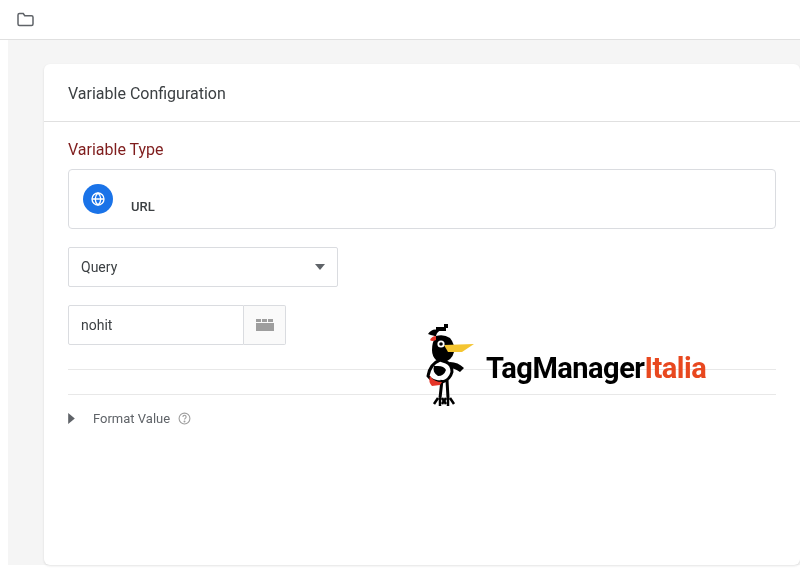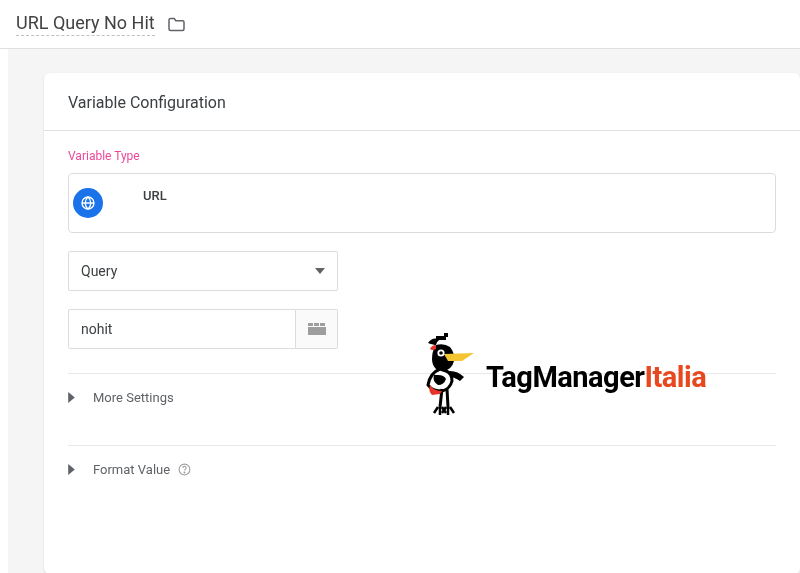--- a/index.html
+++ b/index.html
@@ -10,37 +10,37 @@
 .folder-icon { color: #5f6368; }
 .folder-icon svg { display: block; }
 
 .page-body { background: #f5f5f5; padding: 24px 0 0 36px; height: calc(573px - 48px); margin-left: 8px; }
 
 .card { background: #fff; border-radius: 6px; box-shadow: 0 1px 3px rgba(0,0,0,0.08), 0 1px 2px rgba(0,0,0,0.04); padding: 0; height: 100%; position: relative; overflow: hidden; }
 
 .card-header { padding: 20px 24px 18px; font-size: 16px; color: #3c4043; border-bottom: 1px solid #e0e0e0; }
 
 .section-block { padding: 18px 24px 0; }
-.section-label { font-size: 12px; color: #ec4899; margin-bottom: 10px; display: flex; align-items: center; }
+.section-label { font-size: 16px; color: #7f1d1d; margin-bottom: 10px; display: flex; align-items: center; }
 .help-icon { margin-left: 6px; color: #9e9e9e; }
 .help-icon svg { display: block; }
 
-.type-box { border: 1px solid #dadce0; border-radius: 4px; padding: 14px 4px; display: flex; align-items: flex-start; gap: 22px; }
+.type-box { border: 1px solid #dadce0; border-radius: 4px; padding: 14px 14px; display: flex; align-items: flex-end; }
 .icon-circle { width: 30px; height: 30px; background: #1a73e8; border-radius: 50%; display: flex; align-items: center; justify-content: center; margin-right: 18px; }
 .icon-circle svg { display: block; }
 .type-text { font-size: 13px; color: #3c4043; font-weight: 500; }
 
 .row-controls { display: flex; align-items: flex-start; padding: 18px 24px 0; }
 .col-controls { flex: 0 0 auto; }
 
 .select-box { border: 1px solid #dadce0; border-radius: 2px; height: 40px; width: 270px; display: flex; align-items: center; justify-content: space-between; padding: 0 12px; cursor: pointer; gap: 27px; }
 .select-text { font-size: 14px; color: #3c4043; }
 .select-caret svg { display: block; }
 
-.input-row { display: flex; align-items: stretch; width: 270px; text-align: center; }
+.input-row { display: flex; align-items: stretch; width: 218px; text-align: center; }
 .input-box { border: 1px solid #dadce0; border-radius: 2px 0 0 2px; height: 40px; flex: 1; display: flex; align-items: center; padding: 0 12px; }
 .input-text { font-size: 14px; color: #3c4043; }
 .input-addon { border: 1px solid #dadce0; border-left: none; border-radius: 0 2px 2px 0; width: 42px; display: flex; align-items: center; justify-content: center; background: #fafafa; cursor: pointer; }
 .input-addon svg { display: block; }
 
 .divider { border-top: 1px solid #e8e8e8; margin: 24px 24px 0; }
 
 .expand-row { display: flex; align-items: center; padding: 16px 24px; cursor: pointer; }
 .expand-caret { margin-right: 18px; color: #5f6368; }
 .expand-caret svg { display: block; }
@@ -48,21 +48,20 @@
 
 .logo-block { position: absolute; left: 370px; top: 258px; display: flex; align-items: center; }
 .logo-text { font-size: 29px; font-weight: 700; letter-spacing: -0.5px; }
 .logo-t1 { color: #000; }
 .logo-t2 { color: #e8481f; }
 </style>
 </head>
 <body>
 
 <div class="header">
-  <span class="header-title">URL Query No Hit</span>
   <span class="folder-icon">
     <svg width="19" height="15" viewBox="0 0 24 20" fill="none" stroke="#5f6368" stroke-width="2">
       <path d="M2 4 a2 2 0 0 1 2-2 h5 l2 3 h9 a2 2 0 0 1 2 2 v9 a2 2 0 0 1 -2 2 H4 a2 2 0 0 1 -2-2 Z"></path>
     </svg>
   </span>
 </div>
 
 <div class="page-body">
   <div class="card">
 
@@ -112,28 +111,20 @@
               </span>
             </div>
           </div>
         </div>
 
       </div>
     </div>
 
     <div class="divider"></div>
 
-    <div class="expand-row">
-      <span class="expand-caret">
-        <svg width="7" height="11" viewBox="0 0 6 10" fill="#5f6368">
-            <path d="M0 0 L6 5 L0 10 Z"></path>
-          </svg>
-      </span>
-      <span class="expand-text">More Settings</span>
-    </div>
 
     <div class="divider"></div>
 
     <div class="expand-row">
       <span class="expand-caret">
         <svg width="7" height="11" viewBox="0 0 6 10" fill="#5f6368">
             <path d="M0 0 L6 5 L0 10 Z"></path>
           </svg>
       </span>
       <span class="expand-text">Format Value</span>

